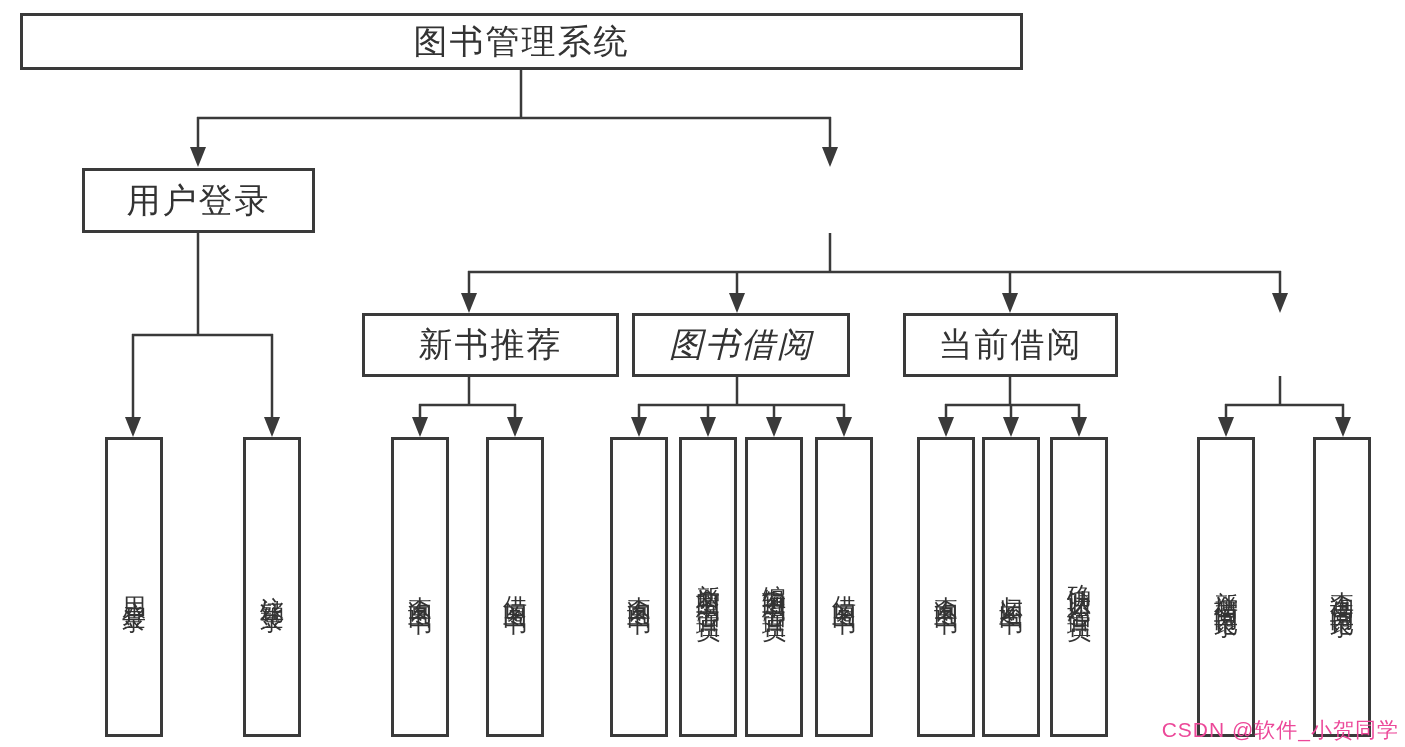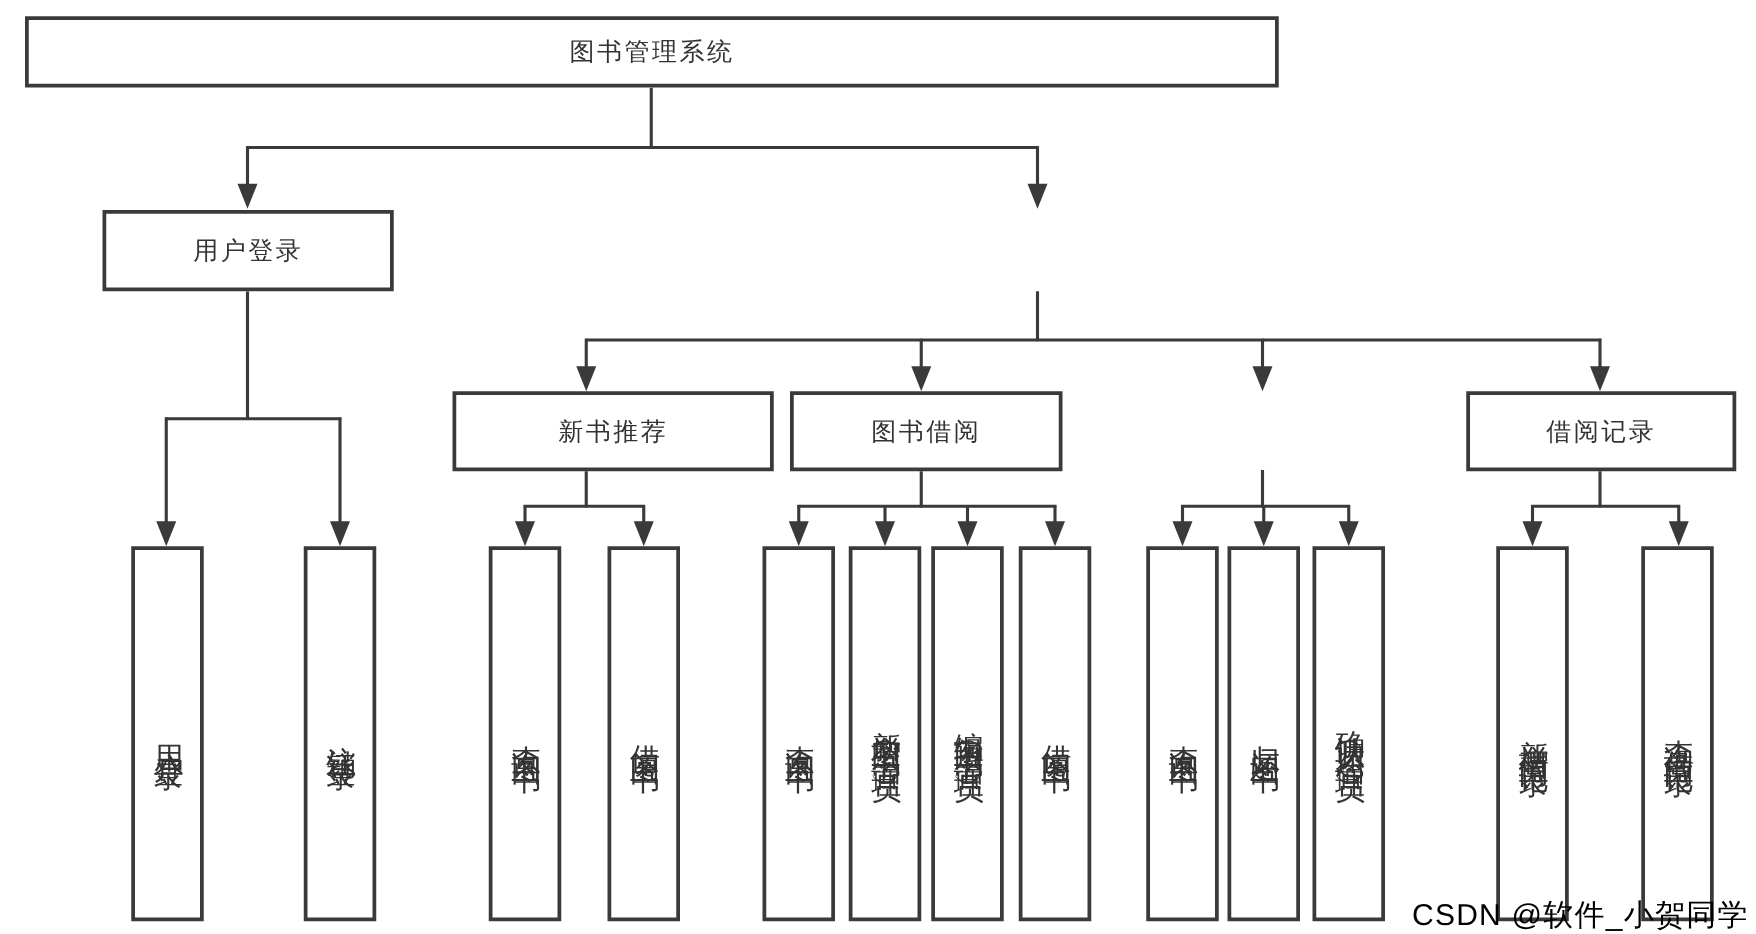--- a/index.html
+++ b/index.html
@@ -14,34 +14,34 @@
   .node {
     position:absolute;
     box-sizing:border-box;
     background:#ffffff;
     border:3px solid #3a3a3a;
     display:flex;
     align-items:center;
     justify-content:center;
     color:#333333;
   }
-  .h-label { font-size:20px; letter-spacing:2px; white-space:nowrap; }
+  .h-label { font-size:34px; letter-spacing:2px; white-space:nowrap; }
   .v-label {
     writing-mode:vertical-rl;
     text-orientation:mixed;
     font-size:24px;
     letter-spacing:5px;
     line-height:1;
     white-space:nowrap;
   }
   .watermark {
     position:absolute;
     top:716px; right:6px;
-    font-size:24px;
-    color:#000000;
+    font-size:21px;
+    color:#ec4899;
     letter-spacing:1px;
     white-space:nowrap;
   }
 </style>
 </head>
 <body>
 
 <div id="canvas">
 
   <svg id="wires" viewBox="0 0 1405 747">
@@ -114,25 +114,25 @@
     <span class="h-label">图书管理系统</span>
   </div>
 
   <div class="node" style="left:82px; top:168px; width:233px; height:65px;">
     <span class="h-label">用户登录</span>
   </div>
 
   <div class="node" style="left:362px; top:313px; width:257px; height:64px;">
     <span class="h-label">新书推荐</span>
   </div>
-  <div class="node" style="left:632px; top:313px; width:218px; height:64px;">
+  <div class="node" style="left:632px; top:313px; width:218px; height:64px;font-style:italic;">
     <span class="h-label">图书借阅</span>
   </div>
-  <div class="node" style="left:1173px; top:313px; width:216px; height:64px;">
-    <span class="h-label">借阅记录</span>
+  <div class="node" style="left:903px; top:313px; width:215px; height:64px;">
+    <span class="h-label">当前借阅</span>
   </div>
 
   <div class="node" style="left:105px; top:437px; width:58px; height:300px;">
     <span class="v-label">用户登录</span>
   </div>
   <div class="node" style="left:243px; top:437px; width:58px; height:300px;">
     <span class="v-label">注销登录</span>
   </div>
 
   <div class="node" style="left:391px; top:437px; width:58px; height:300px;">

